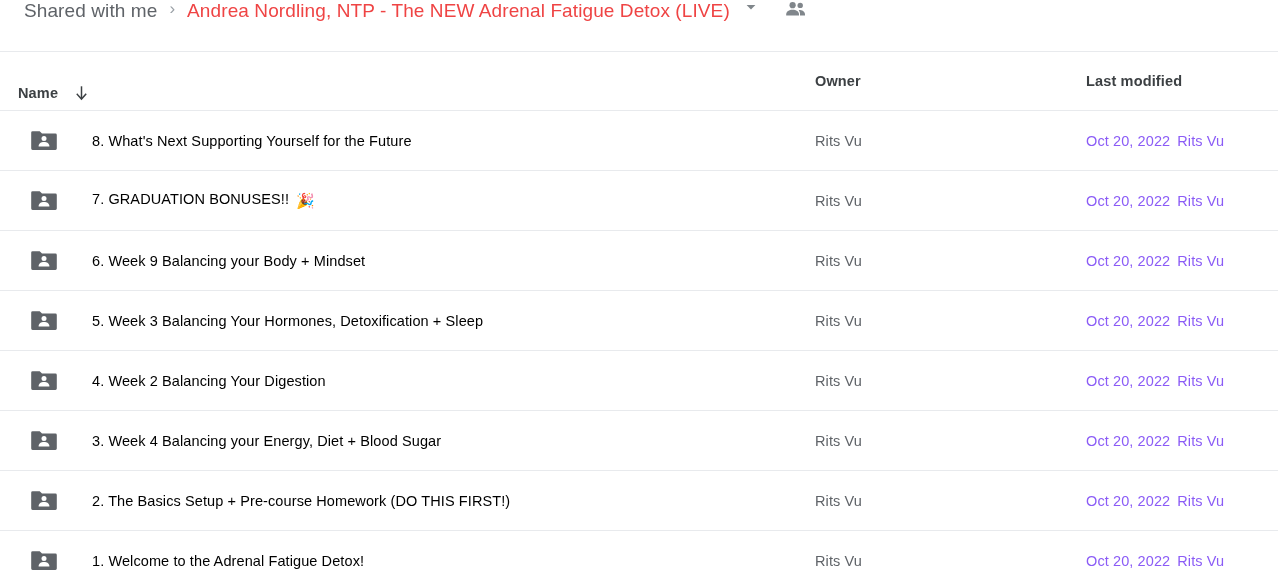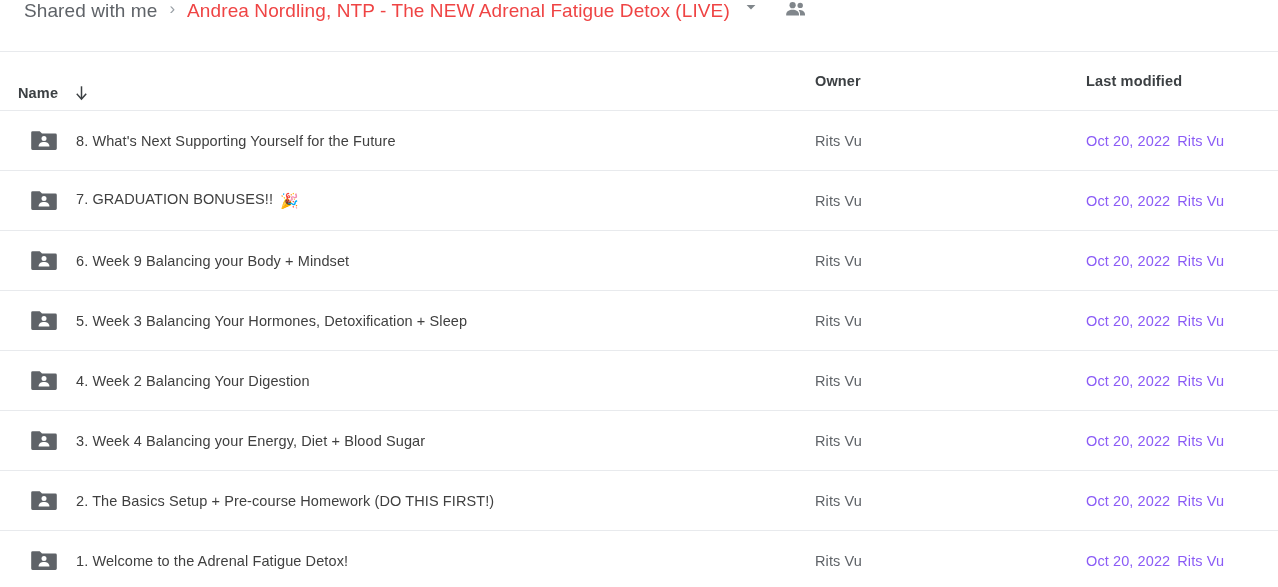--- a/index.html
+++ b/index.html
@@ -106,23 +106,23 @@
     position: absolute;
     left: 30px;
     display: flex;
     align-items: center;
     max-width: 760px;
   }
 
   .folder-icon { flex: 0 0 auto; display: flex; align-items: center; }
 
   .file-title {
-    margin-left: 18px;
+    margin-left: 34px;
     font-size: 14.5px;
-    color: #404040;
+    color: #000000;
     letter-spacing: .1px;
     white-space: nowrap;
   }
 
   .emoji {
     margin-left: 7px;
     font-size: 15px;
     vertical-align: middle;
   }
 

